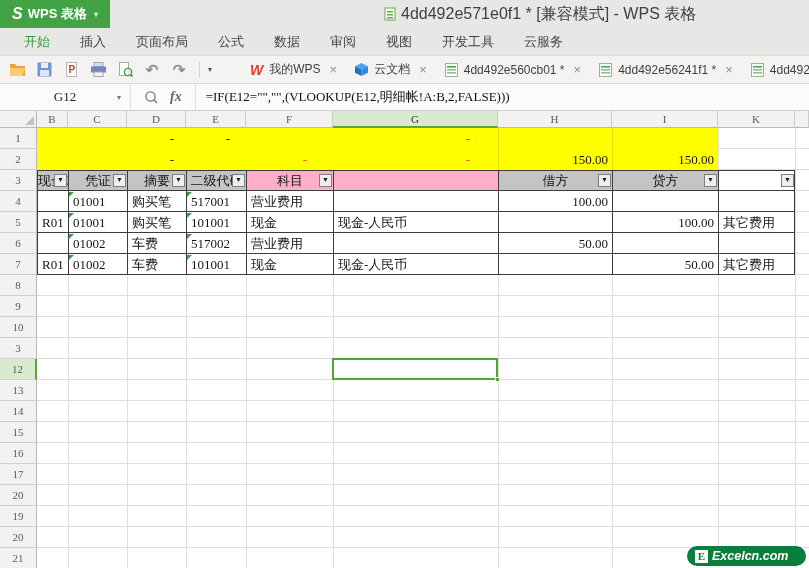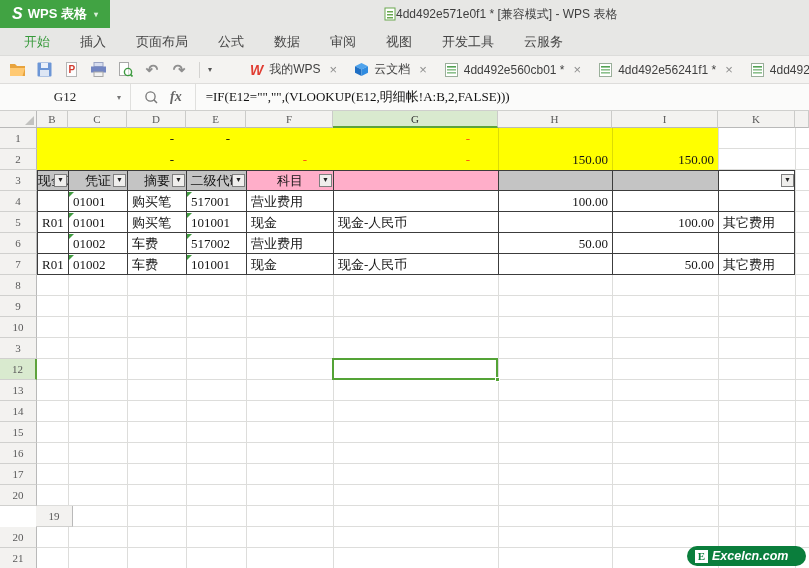--- a/index.html
+++ b/index.html
@@ -6,22 +6,22 @@
   body{width:809px;height:568px;overflow:hidden;position:relative;background:#fff;
        font-family:"Liberation Sans",sans-serif;-webkit-font-smoothing:antialiased}
   *{box-sizing:border-box}
 
   
   .titlebar{height:28px;background:#E7E7E5;position:relative;display:flex;align-items:center}
   .applogo{width:110px;height:28px;background:#41A343;color:#fff;display:flex;align-items:center;
            justify-content:center;gap:5px;font-weight:bold;font-size:13px;cursor:default}
   .logo-s{font-style:italic;font-size:16px;line-height:16px}
   .logo-caret{font-size:8px;color:#D9EFD9;margin-left:2px}
-  .wintitle{position:absolute;left:384px;top:0;height:28px;display:flex;align-items:center;
-            font-size:12px;color:#3F3F3F;white-space:nowrap}
+  .wintitle{position:absolute;left:384px;top:0;height:28px;display:flex;align-items:center;gap:5px;
+            font-size:16px;color:#3F3F3F;white-space:nowrap}
 
   
   .menubar{height:28px;background:#E7E7E5;display:flex;align-items:center;padding-left:24px;gap:30px;
            font-size:13px;color:#454545;border-bottom:1px solid #DCDCDA}
   .menu-item{white-space:nowrap;cursor:default}
   .menu-item.active{color:#379A3B}
 
   
   .toolbar{height:28px;background:#F4F3F1;display:flex;align-items:center;border-bottom:1px solid #DEDDDB;
            font-size:12px;color:#3F3F3F;overflow:hidden;white-space:nowrap}
@@ -259,20 +259,22 @@
     <div class="cell r" style="position: absolute; left: 128px; top: 39px; width: 58px; height: 20px; line-height: 20px; padding-right: 12px;">-</div>
     <div class="cell r" style="position: absolute; left: 247px; top: 39px; width: 86px; height: 20px; line-height: 20px; color: rgb(255, 78, 20); padding-right: 26px;">-</div>
     <div class="cell r" style="position: absolute; left: 334px; top: 39px; width: 164px; height: 20px; line-height: 20px; color: rgb(255, 78, 20); padding-right: 28px;">-</div>
     <div class="cell r" style="position: absolute; left: 499px; top: 39px; width: 113px; height: 20px; line-height: 20px; padding-right: 4px;">150.00</div>
     <div class="cell r" style="position: absolute; left: 613px; top: 39px; width: 105px; height: 20px; line-height: 20px; padding-right: 4px;">150.00</div>
     <div class="cell c" style="position: absolute; left: 38px; top: 60px; width: 30px; height: 20px; line-height: 20px;">现金记<div class="fbtn">▼</div></div>
     <div class="cell c" style="position: absolute; left: 69px; top: 60px; width: 58px; height: 20px; line-height: 20px;">凭证<div class="fbtn">▼</div></div>
     <div class="cell c" style="position: absolute; left: 128px; top: 60px; width: 58px; height: 20px; line-height: 20px;">摘要<div class="fbtn">▼</div></div>
     <div class="cell c" style="position: absolute; left: 187px; top: 60px; width: 59px; height: 20px; line-height: 20px;">二级代码<div class="fbtn">▼</div></div>
     <div class="cell c" style="position: absolute; left: 247px; top: 60px; width: 86px; height: 20px; line-height: 20px;">科目<div class="fbtn">▼</div></div>
+    <div class="cell c" style="position: absolute; left: 499px; top: 60px; width: 113px; height: 20px; line-height: 20px;">借方<div class="fbtn">▼</div></div>
+    <div class="cell c" style="position: absolute; left: 613px; top: 60px; width: 105px; height: 20px; line-height: 20px;">贷方<div class="fbtn">▼</div></div>
     <div class="cell c" style="position: absolute; left: 719px; top: 60px; width: 76px; height: 20px; line-height: 20px;">
       <div class="fbtn">▼</div>
     </div>
     <div class="cell " style="position: absolute; left: 69px; top: 81px; width: 58px; height: 20px; line-height: 20px; padding-left: 4px;">01001<div class="tri"></div></div>
     <div class="cell " style="position: absolute; left: 128px; top: 81px; width: 58px; height: 20px; line-height: 20px; padding-left: 4px;">购买笔</div>
     <div class="cell " style="position: absolute; left: 187px; top: 81px; width: 59px; height: 20px; line-height: 20px; padding-left: 4px;">517001<div class="tri"></div></div>
     <div class="cell " style="position: absolute; left: 247px; top: 81px; width: 86px; height: 20px; line-height: 20px; padding-left: 4px;">营业费用</div>
     <div class="cell r" style="position: absolute; left: 499px; top: 81px; width: 113px; height: 20px; line-height: 20px; padding-right: 4px;">100.00</div>
     <div class="cell " style="position: absolute; left: 38px; top: 102px; width: 30px; height: 20px; line-height: 20px; padding-left: 4px;">R01</div>
     <div class="cell " style="position: absolute; left: 69px; top: 102px; width: 58px; height: 20px; line-height: 20px; padding-left: 4px;">01001<div class="tri"></div></div>
@@ -317,21 +319,21 @@
     <div class="rowhdr" style="position: absolute; left: 0px; top: 185px; width: 37px; height: 21px;">9</div>
     <div class="rowhdr" style="position: absolute; left: 0px; top: 206px; width: 37px; height: 21px;">10</div>
     <div class="rowhdr" style="position: absolute; left: 0px; top: 227px; width: 37px; height: 21px;">3</div>
     <div class="rowhdr sel" style="position: absolute; left: 0px; top: 248px; width: 37px; height: 21px;">12</div>
     <div class="rowhdr" style="position: absolute; left: 0px; top: 269px; width: 37px; height: 21px;">13</div>
     <div class="rowhdr" style="position: absolute; left: 0px; top: 290px; width: 37px; height: 21px;">14</div>
     <div class="rowhdr" style="position: absolute; left: 0px; top: 311px; width: 37px; height: 21px;">15</div>
     <div class="rowhdr" style="position: absolute; left: 0px; top: 332px; width: 37px; height: 21px;">16</div>
     <div class="rowhdr" style="position: absolute; left: 0px; top: 353px; width: 37px; height: 21px;">17</div>
     <div class="rowhdr" style="position: absolute; left: 0px; top: 374px; width: 37px; height: 21px;">20</div>
-    <div class="rowhdr" style="position: absolute; left: 0px; top: 395px; width: 37px; height: 21px; margin-left: 36px;">19</div>
+    <div class="rowhdr" style="position: absolute; left: 0px; top: 395px; width: 37px; height: 21px;">19</div>
     <div class="rowhdr" style="position: absolute; left: 0px; top: 416px; width: 37px; height: 21px;">20</div>
     <div class="rowhdr" style="position: absolute; left: 0px; top: 437px; width: 37px; height: 21px;">21</div>
     <div class="selbox" style="position: absolute; left: 332px; top: 247px; width: 166px; height: 22px;">
       <div class="handle"></div>
     </div>
   </div>
 
 <div class="watermark">
   <span class="wm-e">E</span>
   <span class="wm-text">Excelcn.com</span>

